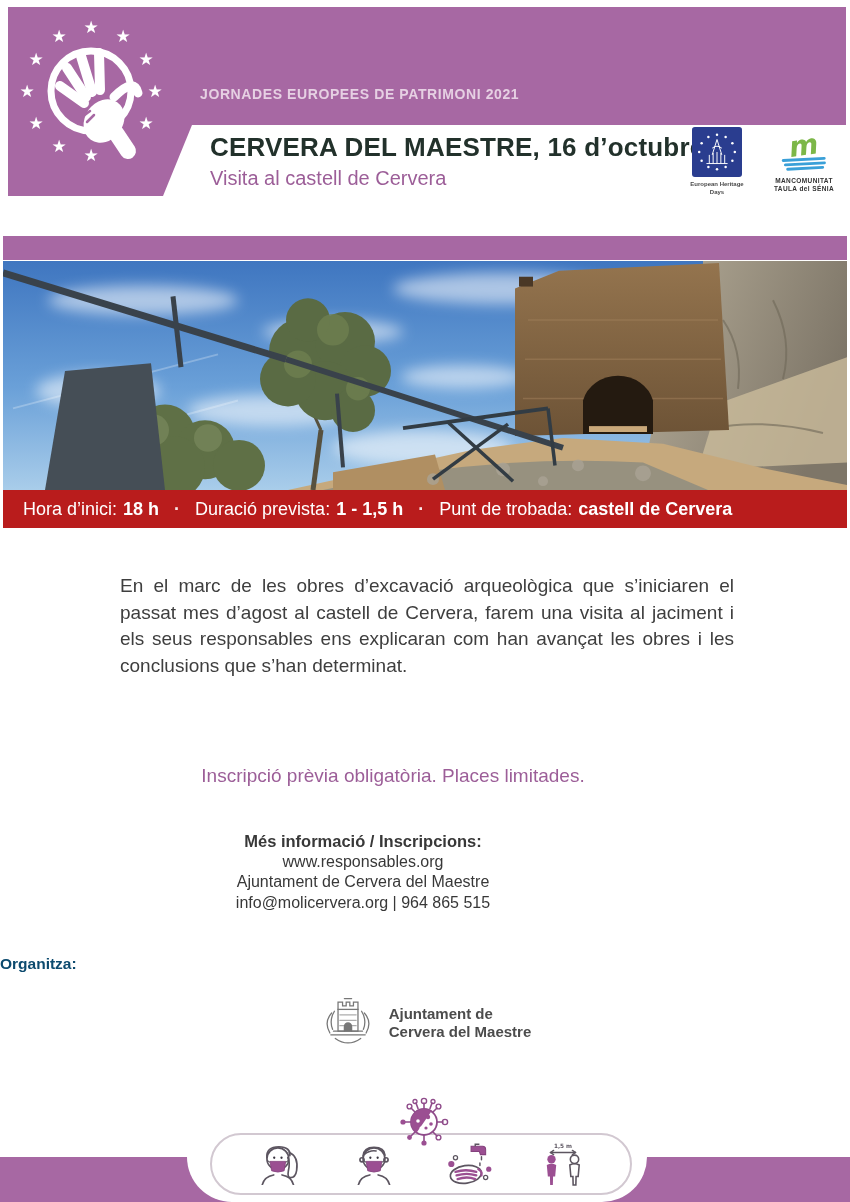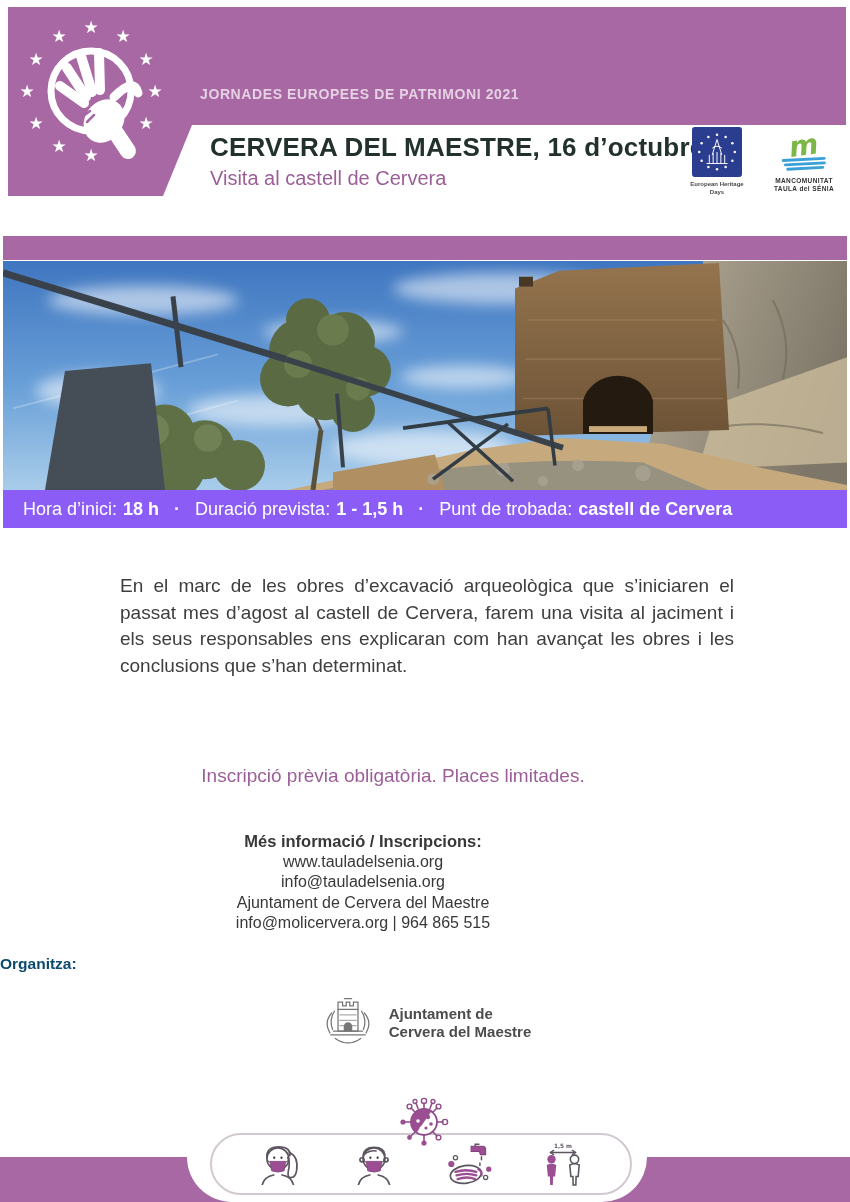--- a/index.html
+++ b/index.html
@@ -15,21 +15,21 @@
   .event-title{left:47px;top:7px;font-size:26px;font-weight:800;color:#22312b;letter-spacing:.2px;}
   .event-sub{left:47px;top:42px;font-size:20px;font-weight:500;color:#9c5e98;}
   .ehd-block{left:522px;top:2px;width:64px;text-align:center;}
   .ehd-cap{font-size:6px;line-height:7.5px;color:#6f6f6f;}
   .ehd-cap.first{color:#4a4a4a;font-weight:700;}
   .manc-block{left:608px;top:6px;width:66px;text-align:center;}
   .manc-cap{font-size:6.5px;line-height:8px;font-weight:700;color:#333;letter-spacing:.4px;}
   
   .divider{left:3px;top:236px;width:844px;height:24px;background:#a768a3;}
   .photo{left:3px;top:261px;width:844px;height:229px;}
-  .info-bar{left:3px;top:490px;width:844px;height:38px;background:#8b5cf6;display:flex;
+  .info-bar{left:3px;top:490px;width:844px;height:38px;background:#b91c1c;display:flex;
             align-items:center;padding-left:20px;box-sizing:border-box;color:#fff;font-size:18px;text-align:center;}
   .info-bar .lbl{font-weight:400;margin-right:6px;}
   .info-bar .val{font-weight:700;}
   .info-bar .sep{margin:0 15px;font-weight:700;opacity:.9;}
   
   .body-par{left:120px;top:573px;width:614px;font-size:19px;line-height:26.5px;
             text-align:justify;color:#3e3e3e;}
   .notice{left:0;top:765px;width:786px;text-align:center;font-size:19px;font-weight:500;color:#9c5e98;}
   .contact{left:0;top:831px;width:726px;text-align:center;color:#383838;font-size:16px;line-height:20.5px;}
   .contact .head{font-weight:700;font-size:16.5px;}
@@ -254,22 +254,21 @@
     <span class="lbl">Punt de trobada:</span>
     <span class="val">castell de Cervera</span>
   </div>
 
   <div class="abs body-par">En el marc de les obres d’excavació arqueològica que s’iniciaren el passat mes d’agost al castell de Cervera, farem una visita al jaciment i els seus responsables ens explicaran com han avançat les obres i les conclusions que s’han determinat.</div>
 
   <div class="abs notice">Inscripció prèvia obligatòria. Places limitades.</div>
 
   <div class="abs contact">
     <div class="head">Més informació / Inscripcions:</div>
-    <div>www.tauladelsenia.org</div>
-    <div>info@tauladelsenia.org</div>
+    <div>www.responsables.org</div>
     <div>Ajuntament de Cervera del Maestre</div>
     <div>info@molicervera.org | 964 865 515</div>
   </div>
 
   <div class="abs organitza">Organitza:</div>
 
   <div class="abs org-row">
     <svg width="58" height="62" viewBox="0 0 64 66">
       <g stroke="#777777" stroke-width="1.4" fill="none" stroke-linecap="round">
         <path d="M28,6 H36"></path>

